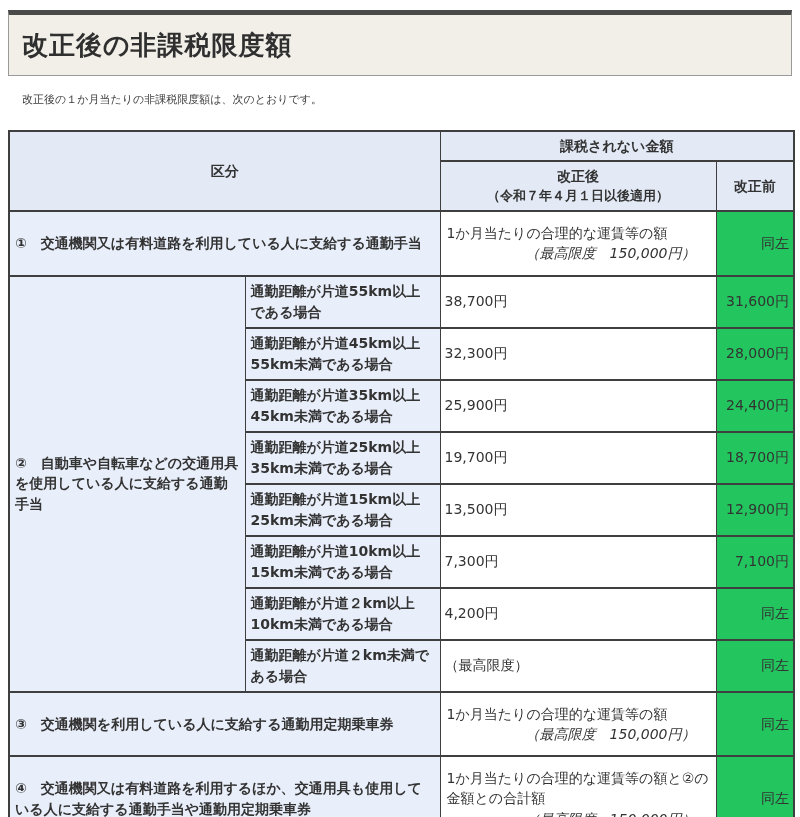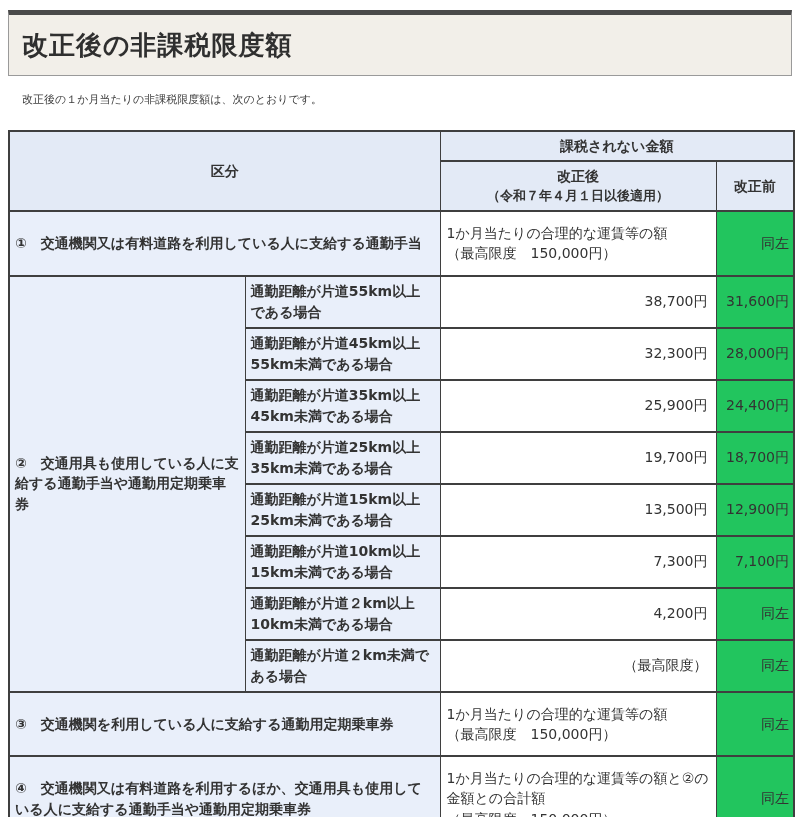--- a/index.html
+++ b/index.html
@@ -46,23 +46,23 @@
     border-top-width: 2px;
     border-bottom-width: 2px;
     vertical-align: middle;
     line-height: 1.45;
   }
   th { background: #e3eaf6; font-weight: bold; text-align: center; padding: 2px 14px; }
   td.cat {
     background: #e9effa; font-weight: bold; 
     padding: 3px 5px;
   }
-  td.val-num { background: #ffffff; text-align: right; padding: 2px 8px 2px 4px; }
+  td.val-num { background: #ffffff; padding: 2px 8px 2px 4px; }
   td.val-text { background: #ffffff; text-align: left; padding: 11px 6px; }
-  td.val-text .cap { display: block; text-align: left; padding-right: 14px; }
+  td.val-text .cap { display: block; text-align: right; padding-right: 14px; font-style: italic; }
   td.before { background: #22c55e; text-align: right; padding: 2px 4px; }
   tr.hrow1 { height: 30px; }
   tr.hrow2 { height: 50px; }
   tr.r     { height: 52px; }
   tr.r-tall{ height: 74px; }
   .hdr-after-l2 { font-size: 13px; }
   
   .next-section-edge {
     margin-top: 6px;
     width: 800px; height: 4px;
@@ -101,21 +101,21 @@
     <tr class="r">
       <td class="cat" colspan="2">①　交通機関又は有料道路を利用している人に支給する通勤手当</td>
       <td class="val-text">
         <span>1か月当たりの合理的な運賃等の額</span>
         <span class="cap">（最高限度　150,000円）</span>
       </td>
       <td class="before">同左</td>
     </tr>
 
     <tr class="r">
-      <td class="cat" rowspan="8">②　交通用具も使用している人に支給する通勤手当や通勤用定期乗車券</td>
+      <td class="cat" rowspan="8">②　自動車や自転車などの交通用具を使用している人に支給する通勤手当</td>
       <td class="cat">通勤距離が片道55km以上である場合</td>
       <td class="val-num">38,700円</td>
       <td class="before">31,600円</td>
     </tr>
     <tr class="r">
       <td class="cat">通勤距離が片道45km以上55km未満である場合</td>
       <td class="val-num">32,300円</td>
       <td class="before">28,000円</td>
     </tr>
     <tr class="r">

